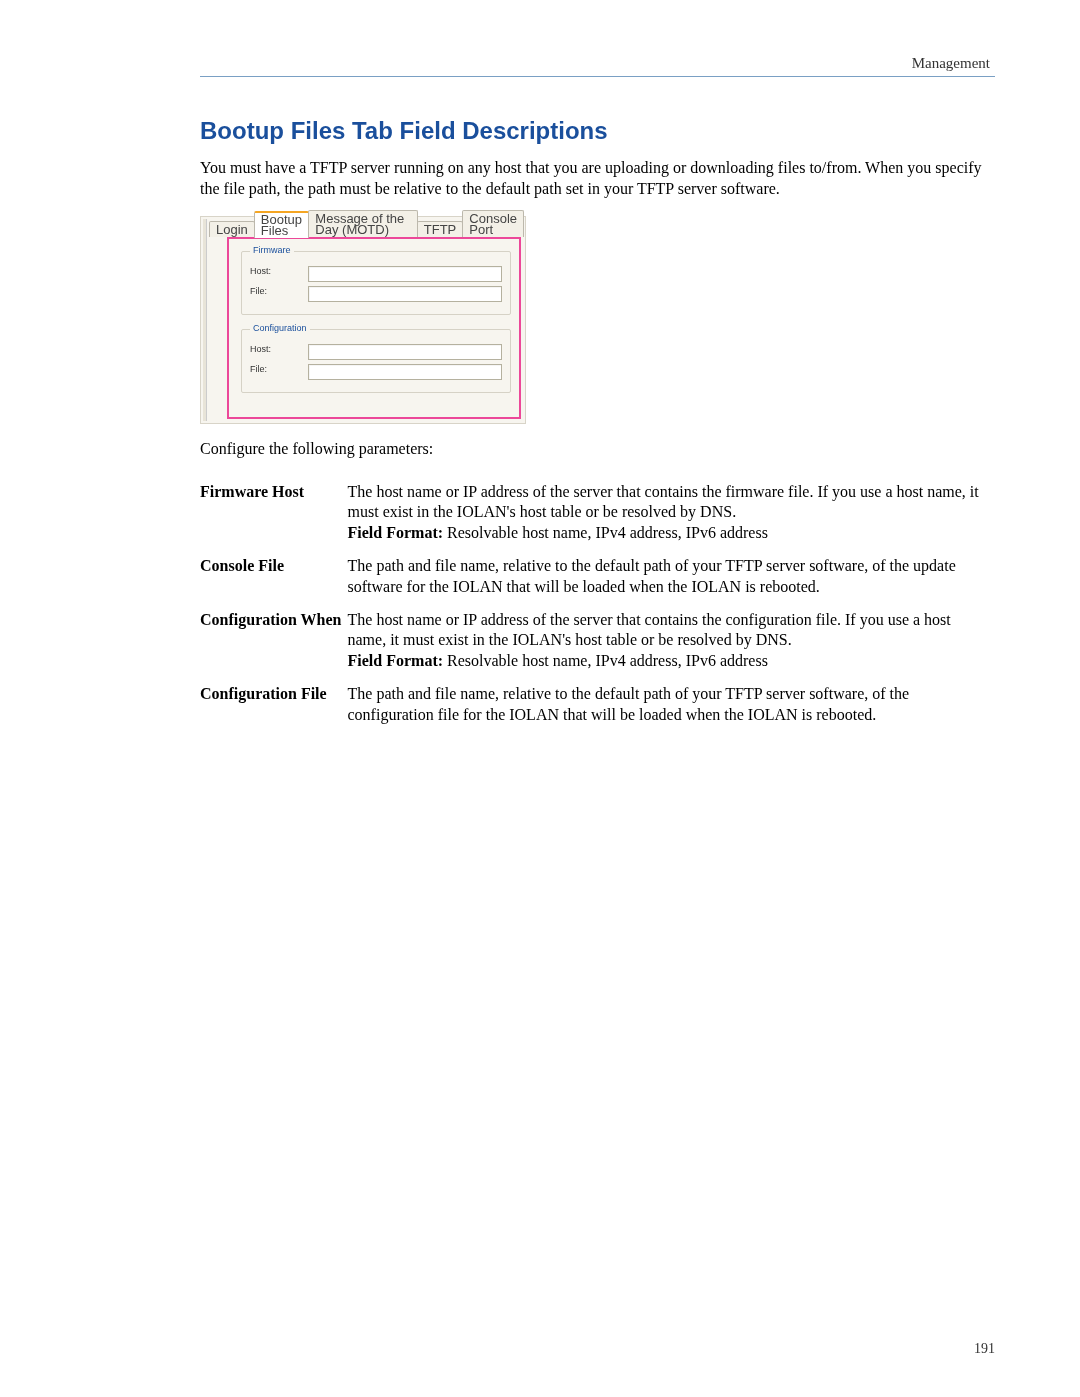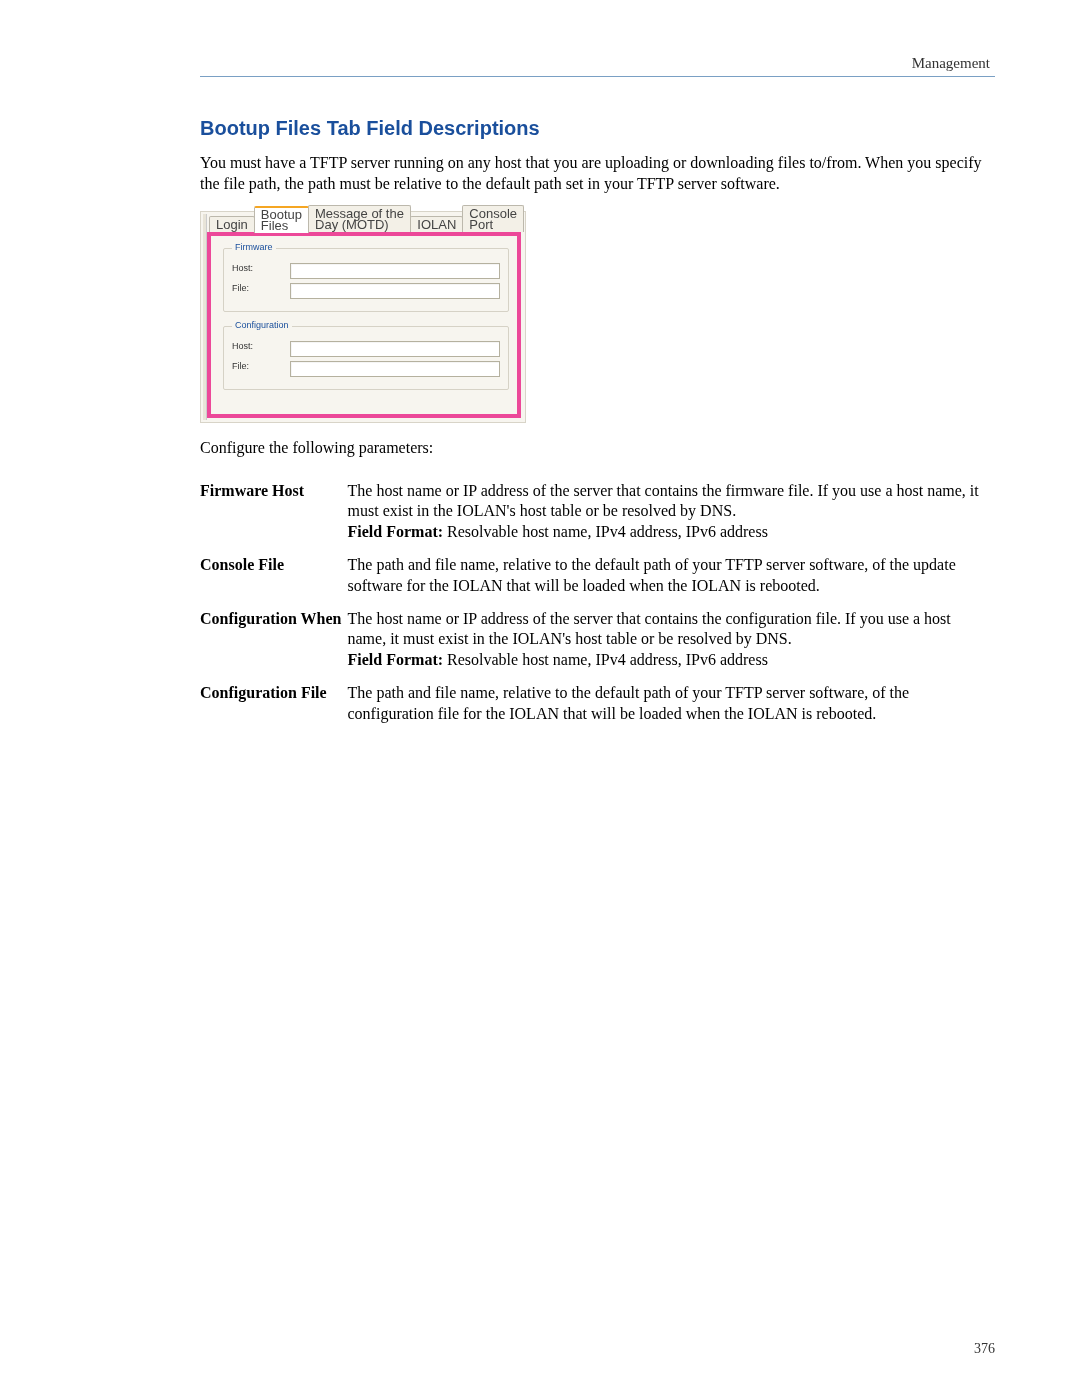--- a/index.html
+++ b/index.html
@@ -30,21 +30,21 @@
   }
   .rule {
     border: none;
     border-top: 1px solid #7aa0c4;
     margin: 0 0 40px 0;
   }
   h2.section {
     color: #1a4f9c;
     font-family: Arial, Helvetica, sans-serif;
     font-weight: bold;
-    font-size: 20px;
+    font-size: 24px;
     margin: 0 0 8px 0;
   }
   p.intro {
     margin: 13px 0 16px 0;
     font-size: 16px;
     line-height: 1.3;
   }
   .screenshot {
     width: 320px;
     margin: 10px 0 16px 0;
@@ -85,24 +85,24 @@
     color: #444;
   }
   .ss-tab.active {
     background: #fff;
     position: relative;
     top: 1px;
     border-top: 2px solid #f5a623;
     padding-top: 1px;
   }
   .ss-panel {
-    border: 4px solid #ec4899;
+    border: 2px solid #ec4899;
     background: #f7f5ef;
     padding: 12px 8px 10px 12px;
-    margin: 0 2px 2px 4px;
+    margin: 0 2px 2px 24px;
   }
   .ss-group {
     border: 1px solid #d6d2c6;
     border-radius: 2px;
     padding: 10px 8px 8px 8px;
     margin-bottom: 14px;
     position: relative;
   }
   .ss-legend {
     position: absolute;
@@ -175,21 +175,21 @@
   <h2 class="section">Bootup Files Tab Field Descriptions</h2>
 
   <p class="intro">You must have a TFTP server running on any host that you are uploading or downloading files to/from. When you specify the file path, the path must be relative to the default path set in your TFTP server software.</p>
 
   <div class="screenshot">
     <div class="ss-left-strip"></div>
     <div class="ss-tabs">
       <div class="ss-tab">Login</div>
       <div class="ss-tab active">Bootup Files</div>
       <div class="ss-tab">Message of the Day (MOTD)</div>
-      <div class="ss-tab">IOLAN</div>
+      <div class="ss-tab">TFTP</div>
       <div class="ss-tab">Console Port</div>
     </div>
     <div class="ss-panel">
 
       <div class="ss-group">
         <div class="ss-legend">Firmware</div>
         <div class="ss-row">
           <div class="ss-label">Host:</div>
           <div class="ss-input"></div>
         </div>
@@ -238,15 +238,15 @@
         <span>Resolvable host name, IPv4 address, IPv6 address</span>
       </td>
     </tr>
     <tr>
       <td class="term">Configuration File</td>
       <td>The path and file name, relative to the default path of your TFTP server software, of the configuration file for the IOLAN that will be loaded when the IOLAN is rebooted.</td>
     </tr>
   </tbody>
     </table>
 
-  <div class="pagenum">376</div>
+  <div class="pagenum">191</div>
 
 </div>
 
 </body></html>

